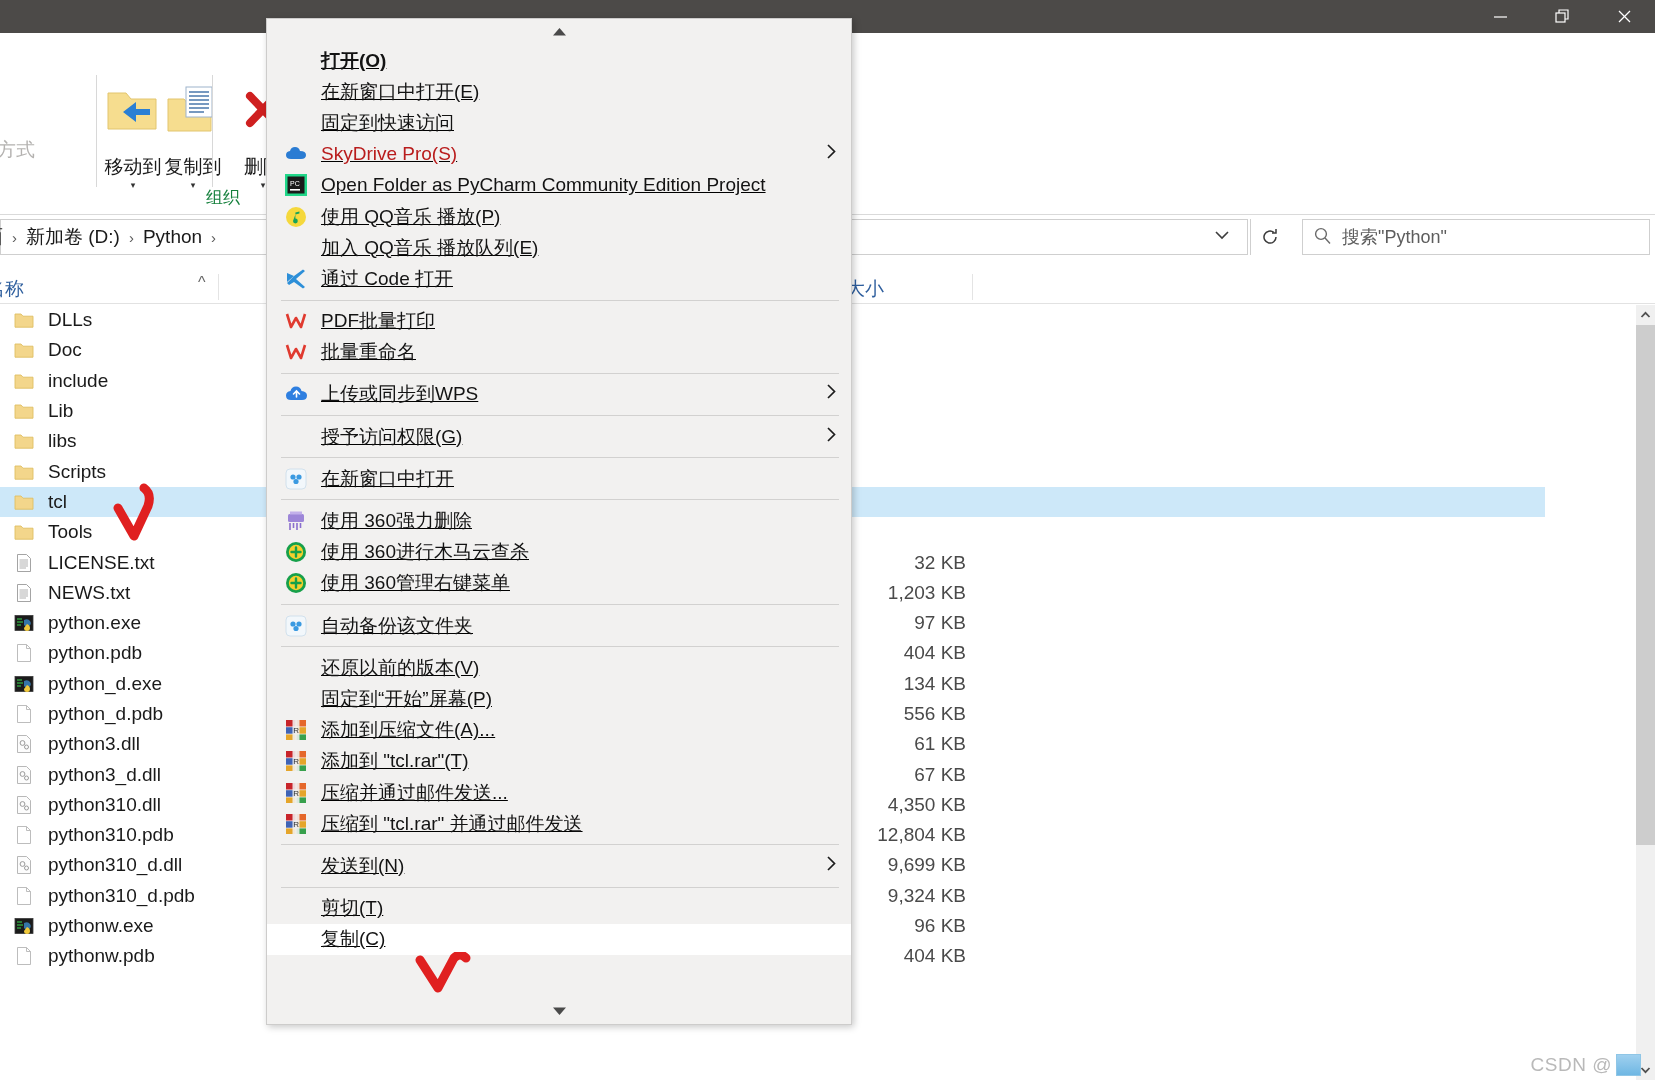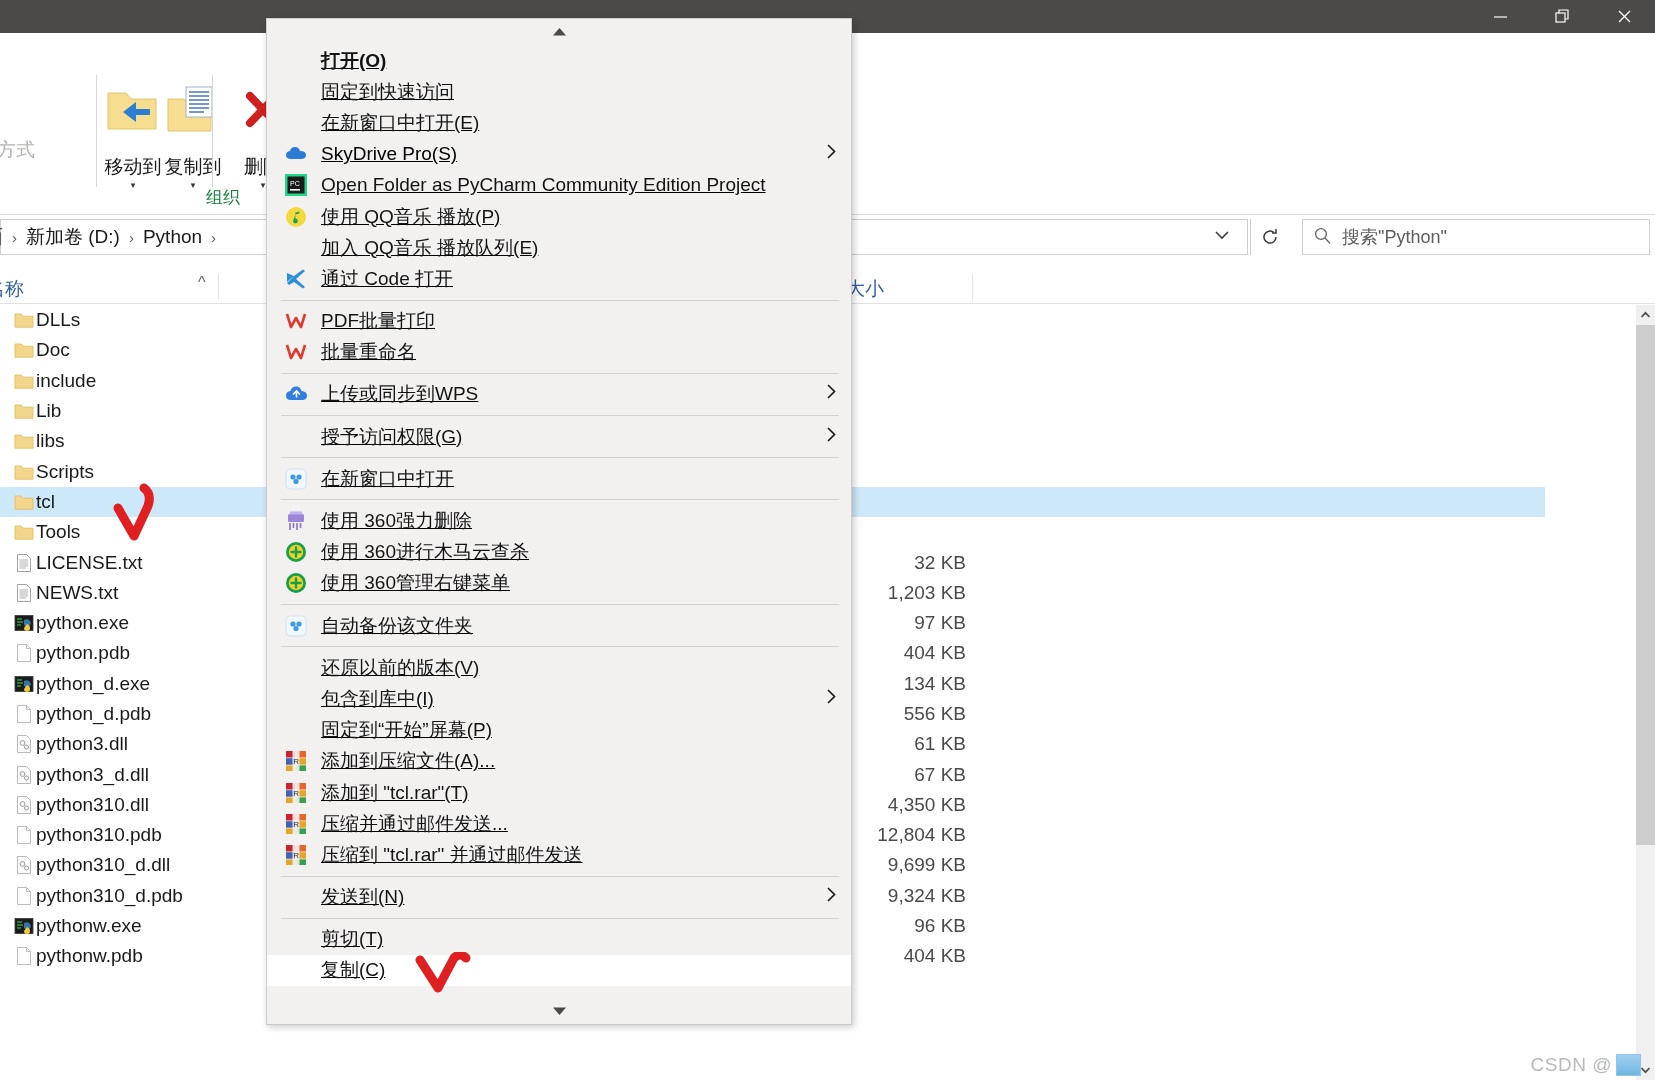--- a/index.html
+++ b/index.html
@@ -115,21 +115,21 @@
   
   .filelist {
     position: absolute; left: 0; top: 305px; width: 1545px; height: 735px;
     background: #ffffff;
   }
   .frow {
     position: relative; height: 30.3px; display: flex; align-items: center;
   }
   .frow.selected { background: #cde8f9; }
   .fname {
-    position: absolute; left: 14px; display: flex; align-items: center; gap: 2px;
+    position: absolute; left: 14px; display: flex; align-items: center; gap: 14px;
   }
   .fname .lbl { font-size: 19px; color: #1a1a1a; }
   .fsize {
     position: absolute; left: 700px; width: 266px; text-align: right;
     font-size: 19px; color: #4a4a4a;
   }
   .ico { width: 20px; height: 20px; display: block; }
 
   
   .scrollbar {
@@ -165,21 +165,21 @@
   }
   .mi.highlight { background: #ffffff; }
   .mi .icoslot {
     width: 34px; min-width: 34px; height: 22px;
     display: flex; align-items: center; justify-content: center;
   }
   .mi .txt {
     font-size: 19px; color: #131313; margin-left: 8px; white-space: nowrap;
   }
   .mi .txt.bold { font-weight: bold; }
-  .mi .txt.disabled { color: #000000; }
+  .mi .txt.disabled { color: #b91c1c; }
   .mi .submenu-arrow {
     position: absolute; right: 14px; top: 50%; transform: translateY(-50%);
     color: #1c1c1c; font-size: 17px;
   }
   .msep {
     height: 1px; background: #d2d1d0; margin: 5px 12px 5px 14px;
   }
 
   
   .annot { position: absolute; pointer-events: none; }
@@ -615,27 +615,27 @@
         <div class="mi">
           <span class="icoslot">
             <span style="display:block;width:22px;height:22px;"></span>
           </span>
           <span class="txt bold">打开(O)</span>
         </div>
         <div class="mi">
           <span class="icoslot">
             <span style="display:block;width:22px;height:22px;"></span>
           </span>
+          <span class="txt">在新窗口中打开(E)</span>
+        </div>
+        <div class="mi">
+          <span class="icoslot">
+            <span style="display:block;width:22px;height:22px;"></span>
+          </span>
           <span class="txt">固定到快速访问</span>
-        </div>
-        <div class="mi">
-          <span class="icoslot">
-            <span style="display:block;width:22px;height:22px;"></span>
-          </span>
-          <span class="txt">在新窗口中打开(E)</span>
         </div>
         <div class="mi">
           <span class="icoslot">
             <svg width="23" height="18" viewBox="0 0 23 18">
               <path d="M6 14 q-5 0 -5 -4 q0 -3.5 4 -4 q1 -4 5 -4 q4 0 5 4 q6 0 6 4 q0 4 -5 4 z" fill="#2b7cd3"></path>
             </svg>
           </span>
           <span class="txt disabled">SkyDrive Pro(S)</span>
           <span class="submenu-arrow"><svg width="12" height="17" viewBox="0 0 12 17">
               <polyline points="3,2 9.5,8.5 3,15" fill="none" stroke="#1c1c1c" stroke-width="1.7"></polyline>
@@ -780,29 +780,20 @@
         <div class="mi">
           <span class="icoslot">
             <span style="display:block;width:22px;height:22px;"></span>
           </span>
           <span class="txt">还原以前的版本(V)</span>
         </div>
         <div class="mi">
           <span class="icoslot">
             <span style="display:block;width:22px;height:22px;"></span>
           </span>
-          <span class="txt">包含到库中(I)</span>
-          <span class="submenu-arrow"><svg width="12" height="17" viewBox="0 0 12 17">
-              <polyline points="3,2 9.5,8.5 3,15" fill="none" stroke="#1c1c1c" stroke-width="1.7"></polyline>
-            </svg></span>
-        </div>
-        <div class="mi">
-          <span class="icoslot">
-            <span style="display:block;width:22px;height:22px;"></span>
-          </span>
           <span class="txt">固定到“开始”屏幕(P)</span>
         </div>
         <div class="mi">
           <span class="icoslot">
             <svg width="22" height="22" viewBox="0 0 22 22">
               <rect x="1" y="1" width="9.5" height="6.5" fill="#c8242a"></rect>
               <rect x="11.5" y="1" width="9.5" height="6.5" fill="#e5672a"></rect>
               <rect x="1" y="8.2" width="9.5" height="6.5" fill="#3f63b5"></rect>
               <rect x="11.5" y="8.2" width="9.5" height="6.5" fill="#e5a52a"></rect>
               <rect x="1" y="15.4" width="9.5" height="5.6" fill="#e5a52a"></rect>

